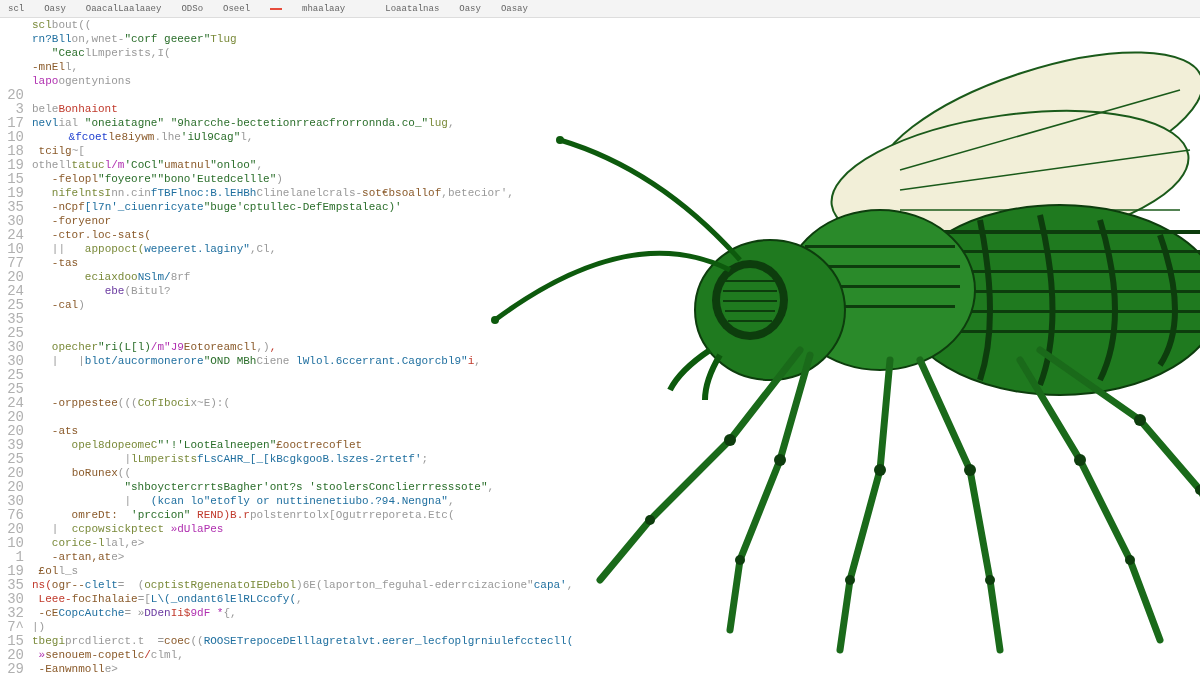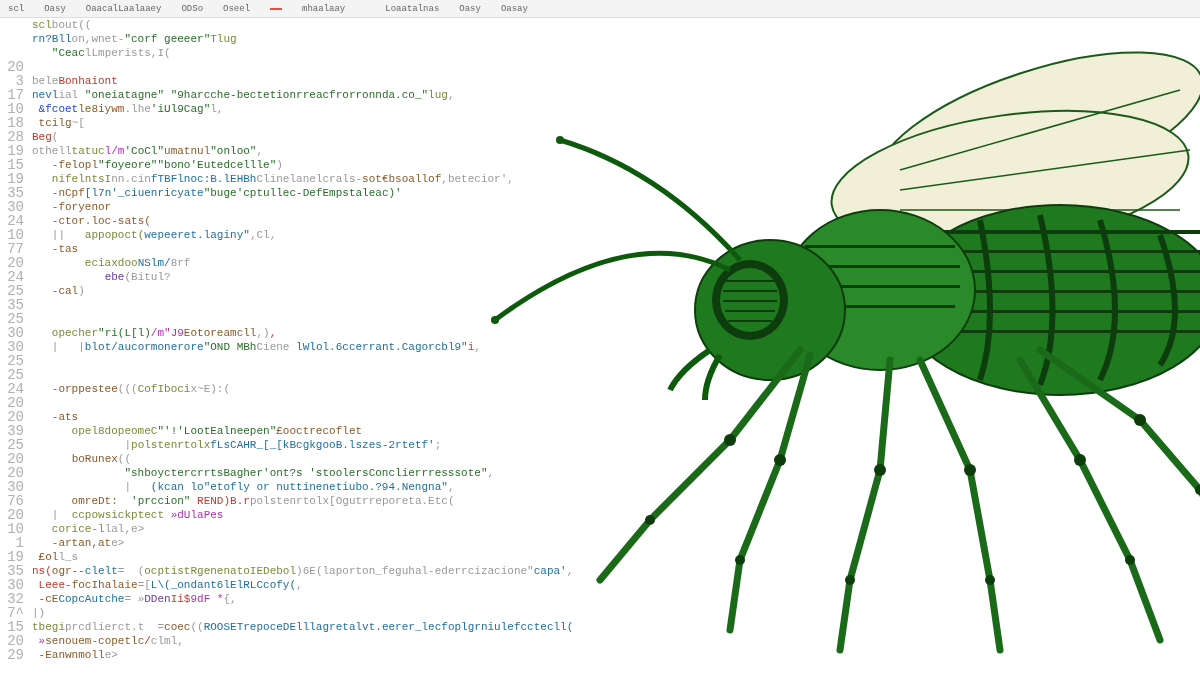--- a/index.html
+++ b/index.html
@@ -46,21 +46,21 @@
     font-size: 14px;
   }
   .code {
     color: #333;
   }
   .kw   { color: #7a8a3a; }      
   .str  { color: #2a6e2a; }      
   .com  { color: #888; font-style: italic; }
   .fn   { color: #1f6f9f; }
   .mag  { color: #b030b0; }
-  .blu  { color: #2040d0; }
+  .blu  { color: #2040d0; margin-left: 30px; }
   .red  { color: #c0392b; }
   .brn  { color: #8a5a2a; }
   .pur  { color: #6a3aa0; }
   .dim  { color: #999; }
 
   .bug {
     position: absolute;
     right: -40px;
     top: 20px;
     width: 760px;
@@ -82,26 +82,27 @@
   <span class="toolbar-item"></span>
   <span class="toolbar-item">Loaatalnas</span>
   <span class="toolbar-item">Oasy</span>
   <span class="toolbar-item">Oasay</span>
 </div>
 
 <div class="editor" id="editor">
     <div class="line"><span class="ln"></span><span class="code"><span class="kw">scl</span><span class="dim">bout((</span></span></div>
     <div class="line"><span class="ln"></span><span class="code"><span class="fn">rn?Bll</span><span class="dim">on,wnet-</span><span class="str">"corf geeeer"</span><span class="kw">Tlug</span></span></div>
     <div class="line"><span class="ln"></span><span class="code">   <span class="str">"Ceac</span><span class="dim">lLmperists,I(</span></span></div>
+    <div class="line"><span class="ln"></span><span class="code"><span class="brn">-mnEl</span><span class="dim">l,</span></span></div>
+    <div class="line"><span class="ln"></span><span class="code"><span class="mag">lapo</span><span class="dim">ogentynions</span></span></div>
     <div class="line"><span class="ln">20</span><span class="code"></span></div>
     <div class="line"><span class="ln">3</span><span class="code"><span class="dim">bele</span><span class="red">Bonhaiont</span></span></div>
     <div class="line"><span class="ln">17</span><span class="code"><span class="fn">nevl</span><span class="dim">ial</span> <span class="str">"oneiatagne"</span> <span class="str">"9harcche-bectetionrreacfrorronnda.co_"</span><span class="kw">lug</span><span class="dim">,</span></span></div>
     <div class="line"><span class="ln">10</span><span class="code"> <span class="blu">&amp;fcoet</span><span class="brn">le8iywm</span><span class="dim">.lhe</span><span class="str">'iUl9Cag"</span><span class="dim">l,</span></span></div>
     <div class="line"><span class="ln">18</span><span class="code"> <span class="brn">tcilg</span><span class="dim">~[</span></span></div>
-    <div class="line"><span class="ln">28</span><span class="code"><span class="red">Beg</span><span class="dim">(</span></span></div>
     <div class="line"><span class="ln">19</span><span class="code"><span class="dim">othell</span><span class="kw">tatuc</span><span class="mag">l/m</span><span class="str">'CoCl"</span><span class="brn">umatnul</span><span class="str">"onloo"</span><span class="dim">,</span></span></div>
     <div class="line"><span class="ln">15</span><span class="code">   <span class="brn">-felopl</span><span class="str">"foyeore"</span><span class="str">"bono'Eutedcellle"</span><span class="dim">)</span></span></div>
     <div class="line"><span class="ln">19</span><span class="code">   <span class="kw">nifelntsI</span><span class="dim">nn.cin</span><span class="fn">fTBFlnoc:B.lEHBh</span><span class="dim">Clinelanelcrals-</span><span class="brn">sot€bsoallof</span><span class="dim">,betecior',</span></span></div>
     <div class="line"><span class="ln">35</span><span class="code">   <span class="brn">-nCpf</span><span class="fn">[l7n'_ciuenricyate</span><span class="str">"buge'cptullec-DefEmpstaleac)'</span></span></div>
     <div class="line"><span class="ln">30</span><span class="code">   <span class="brn">-foryenor</span></span></div>
     <div class="line"><span class="ln">24</span><span class="code">   <span class="brn">-ctor.loc-sats(</span></span></div>
     <div class="line"><span class="ln">10</span><span class="code">   <span class="dim">||   </span><span class="kw">appopoct(</span><span class="fn">wepeeret.laginy"</span><span class="dim">,Cl,</span></span></div>
     <div class="line"><span class="ln">77</span><span class="code">   <span class="brn">-tas</span></span></div>
     <div class="line"><span class="ln">20</span><span class="code">        <span class="kw">eciaxdoo</span><span class="fn">NSlm/</span><span class="dim">8rf</span></span></div>
     <div class="line"><span class="ln">24</span><span class="code">           <span class="pur">ebe</span><span class="dim">(Bitul?</span></span></div>
@@ -109,21 +110,21 @@
     <div class="line"><span class="ln">35</span><span class="code"></span></div>
     <div class="line"><span class="ln">25</span></div>
     <div class="line"><span class="ln">30</span><span class="code">   <span class="kw">opecher</span><span class="str">"ri(L[l)</span><span class="mag">/m"J9</span><span class="brn">Eotoreamcll</span><span class="dim">,)</span><span class="red">,</span></span></div>
     <div class="line"><span class="ln">30</span><span class="code">   <span class="dim">|   |</span><span class="fn">blot/aucormonerore</span><span class="str">"OND MBh</span><span class="dim">Ciene </span><span class="fn">lWlol.6ccerrant.Cagorcbl9"</span><span class="red">i</span><span class="dim">,</span></span></div>
     <div class="line"><span class="ln">25</span></div>
     <div class="line"><span class="ln">25</span><span class="code"></span></div>
     <div class="line"><span class="ln">24</span><span class="code">   <span class="brn">-orppestee</span><span class="dim">(((</span><span class="kw">CofIboci</span><span class="dim">x~E):(</span></span></div>
     <div class="line"><span class="ln">20</span><span class="code"></span></div>
     <div class="line"><span class="ln">20</span><span class="code">   <span class="brn">-ats</span></span></div>
     <div class="line"><span class="ln">39</span><span class="code">      <span class="kw">opel8dopeomeC</span><span class="str">"'!'LootEalneepen"</span><span class="brn">£ooctrecoflet</span></span></div>
-    <div class="line"><span class="ln">25</span><span class="code">              <span class="dim">|</span><span class="kw">polstenrtolx</span><span class="fn">fLsCAHR_[_[kBcgkgooB.lszes-2rtetf'</span><span class="dim">;</span></span></div>
+    <div class="line"><span class="ln">25</span><span class="code">              <span class="dim">|</span><span class="kw">lLmperists</span><span class="fn">fLsCAHR_[_[kBcgkgooB.lszes-2rtetf'</span><span class="dim">;</span></span></div>
     <div class="line"><span class="ln">20</span><span class="code">   <span class="dim">   </span><span class="brn">boRunex</span><span class="dim">((</span></span></div>
     <div class="line"><span class="ln">20</span><span class="code">              <span class="str">"shboyctercrrtsBagher'ont?s 'stoolersConclierrresssote"</span><span class="dim">,</span></span></div>
     <div class="line"><span class="ln">30</span><span class="code">              <span class="dim">|   </span><span class="fn">(kcan lo"etofly or nuttinenetiubo.?94.Nengna"</span><span class="dim">,</span></span></div>
     <div class="line"><span class="ln">76</span><span class="code">      <span class="brn">omreDt:</span>  <span class="str">'prccion"</span><span class="red"> REND)B.r</span><span class="dim">polstenrtolx[Ogutrreporeta.Etc(</span></span></div>
     <div class="line"><span class="ln">20</span><span class="code">   <span class="dim">|  </span><span class="kw">ccpowsickptect</span> <span class="mag">»dUlaPes</span></span></div>
     <div class="line"><span class="ln">10</span><span class="code">   <span class="kw">corice-l</span><span class="dim">lal,e&gt;</span></span></div>
     <div class="line"><span class="ln">1</span><span class="code">   <span class="brn">-artan,at</span><span class="dim">e&gt;</span></span></div>
     <div class="line"><span class="ln">19</span><span class="code"> <span class="brn">£ol</span><span class="dim">l_s</span></span></div>
     <div class="line"><span class="ln">35</span><span class="code"><span class="red">ns(</span><span class="brn">ogr--</span><span class="fn">clelt</span><span class="dim">=  (</span><span class="kw">ocptistRgenenatoIEDebol</span><span class="dim">)6E(laporton_feguhal-ederrcizacione"</span><span class="fn">capa'</span><span class="dim">,</span></span></div>
     <div class="line"><span class="ln">30</span><span class="code"> <span class="red">Leee-</span><span class="brn">focIhalaie</span><span class="dim">=[</span><span class="fn">L\(_ondant6lElRLCcofy(</span><span class="dim">,</span></span></div>

